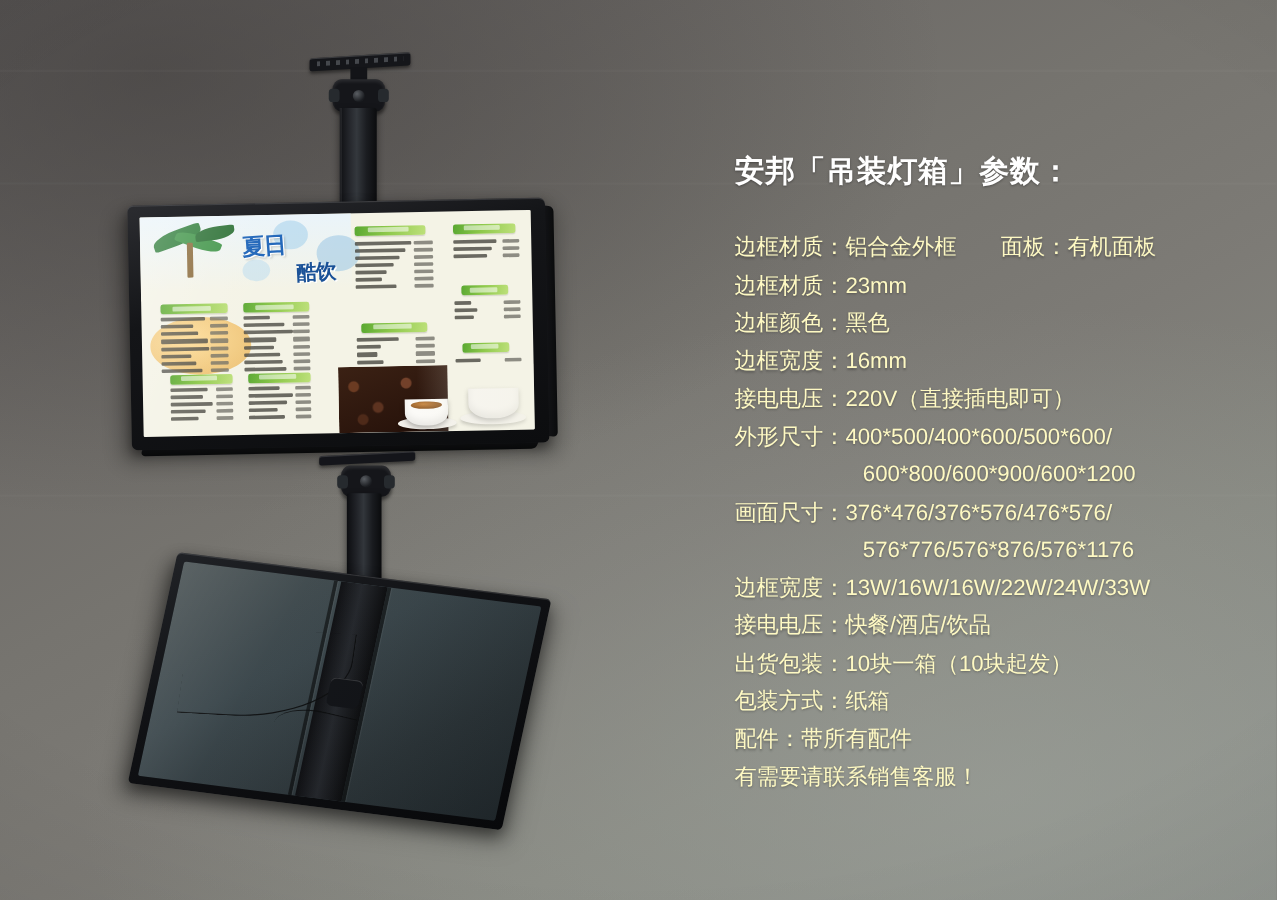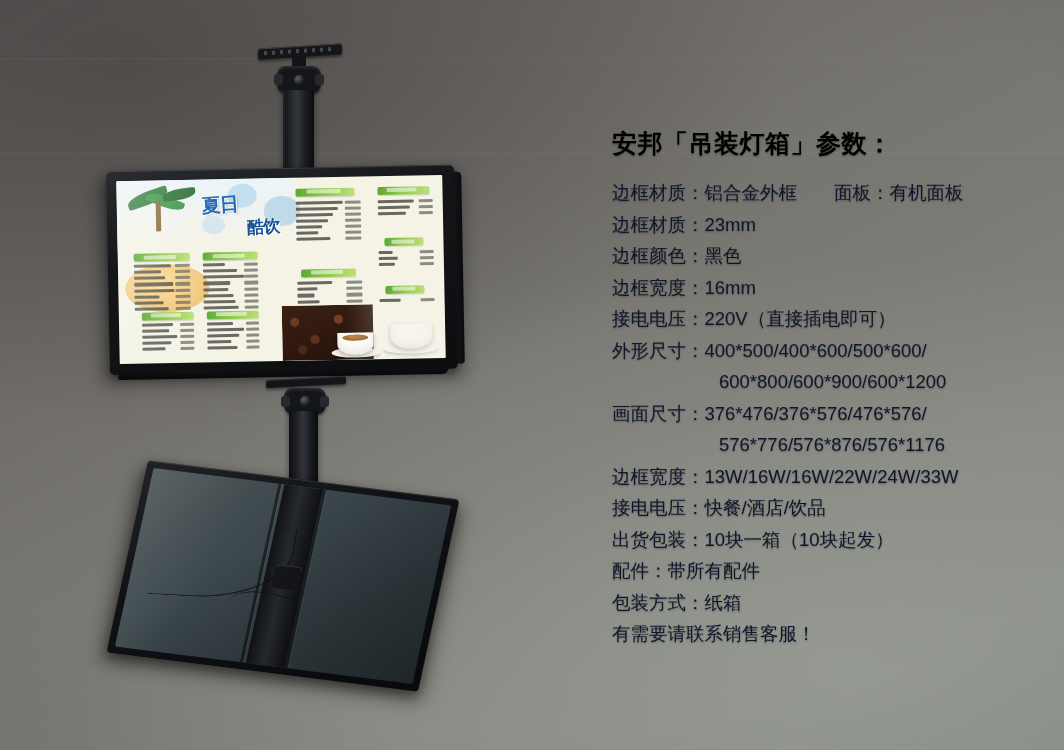--- a/index.html
+++ b/index.html
@@ -18,24 +18,24 @@
       linear-gradient(152deg,#615e5d 0%,#6b6865 22%,#76746f 42%,#7d7b76 58%,#85867f 74%,#8d918c 100%);
   }
   .bg-vig{position:absolute;inset:0;
     background:radial-gradient(130% 110% at 50% 45%, rgba(0,0,0,0) 48%, rgba(0,0,0,.17) 100%);}
   .bg-band{position:absolute;left:0;right:0;height:2px;background:rgba(255,255,255,.025);}
 
   
   .spec{position:absolute;left:612px;top:128px;width:430px;color:#eceae6;}
   .spec-title{
     font-size:25px;font-weight:700;letter-spacing:.5px;line-height:1.2;
-    color:#000000;text-shadow:0 1px 2px rgba(0,0,0,.35);margin-bottom:19px;white-space:nowrap;
+    color:#ffffff;text-shadow:0 1px 2px rgba(0,0,0,.35);margin-bottom:32px;white-space:nowrap;
   }
   .spec-line{
-    font-size:18.5px;line-height:31.5px;color:#0f172a;
+    font-size:18.5px;line-height:31.5px;color:#fef9c3;
     text-shadow:0 1px 2px rgba(0,0,0,.30);white-space:nowrap;
   }
   .spec-line.indent{padding-left:107px;}
 
   
   .mount-top{position:absolute;left:252px;top:46px;width:96px;height:140px;}
   .plate{position:absolute;left:6px;top:0;width:84px;height:11px;background:#15161a;
     border-radius:2px;transform:skewY(-3.5deg);
     box-shadow:0 2px 3px rgba(0,0,0,.5), inset 0 1px 0 rgba(255,255,255,.16);}
   .plate .holes{position:absolute;left:6px;top:3px;width:72px;height:4px;
@@ -464,19 +464,19 @@
       <div class="spec-line">边框颜色：黑色</div>
       <div class="spec-line">边框宽度：16mm</div>
       <div class="spec-line">接电电压：220V（直接插电即可）</div>
       <div class="spec-line">外形尺寸：400*500/400*600/500*600/</div>
       <div class="spec-line indent">600*800/600*900/600*1200</div>
       <div class="spec-line">画面尺寸：376*476/376*576/476*576/</div>
       <div class="spec-line indent">576*776/576*876/576*1176</div>
       <div class="spec-line">边框宽度：13W/16W/16W/22W/24W/33W</div>
       <div class="spec-line">接电电压：快餐/酒店/饮品</div>
       <div class="spec-line">出货包装：10块一箱（10块起发）</div>
+      <div class="spec-line">包装方式：纸箱</div>
       <div class="spec-line">配件：带所有配件</div>
-      <div class="spec-line">包装方式：纸箱</div>
       <div class="spec-line">有需要请联系销售客服！</div>
     </div>
   </div>
 
 </div>
 
 </body></html>

